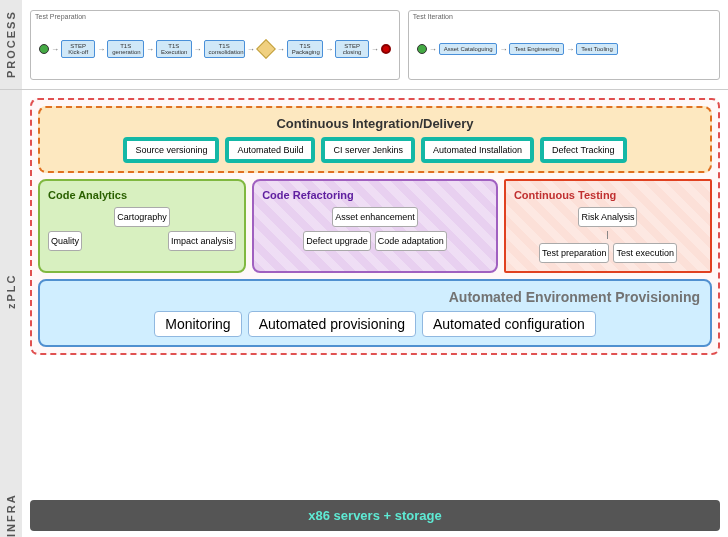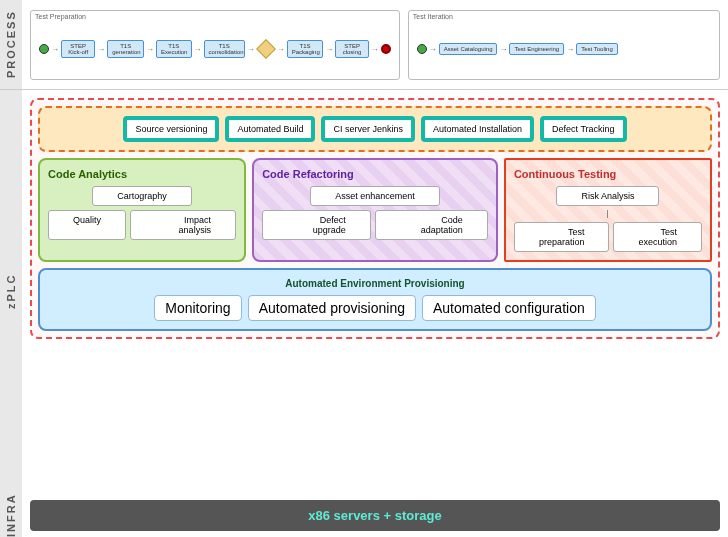--- a/index.html
+++ b/index.html
@@ -209,23 +209,23 @@
     }
     .analytics-bottom {
       display: flex;
       gap: 4px;
       justify-content: space-between;
     }
     .box-item {
       background: #fff;
       border: 1px solid #aaa;
       border-radius: 3px;
-      padding: 4px 24px;
+      padding: 4px 2px;
       font-size: 9px;
-      text-align: right;
+      text-align: left;
     }
 
     
     .refactor-block {
       background: #e8d0f0;
       border: 2px solid #a060c0;
       border-radius: 8px;
       padding: 8px;
       flex: 1.2;
       background-image: 
@@ -272,24 +272,24 @@
     }
 
     
     .env-block {
       background: #d0eeff;
       border: 2px solid #5090d0;
       border-radius: 8px;
       padding: 8px 10px;
     }
     .env-title {
-      text-align: center;
-      font-size: 10px;
-      font-weight: bold;
-      color: #14532d;
+      text-align: right;
+      font-size: 14px;
+      font-weight: bold;
+      color: #737373;
       margin-bottom: 6px;
     }
     .env-items {
       display: flex;
       gap: 6px;
       justify-content: center;
     }
     .env-item {
       background: #fff;
       border: 1px solid #90b8e0;
@@ -400,20 +400,21 @@
     </div>
   </div>
 
   <div class="main-content">
     <div class="zplc-label">zPLC</div>
     <div class="main-inner">
 
       <div class="dashed-outer">
 
         <div class="ci-block">
+          <div class="ci-title">Continuous Integration/Delivery</div>
           <div class="ci-items">
             <div class="ci-item">Source versioning</div>
             <div class="ci-item">Automated Build</div>
             <div class="ci-item">CI server Jenkins</div>
             <div class="ci-item">Automated Installation</div>
             <div class="ci-item">Defect Tracking</div>
           </div>
         </div>
 
         <div class="middle-row">

